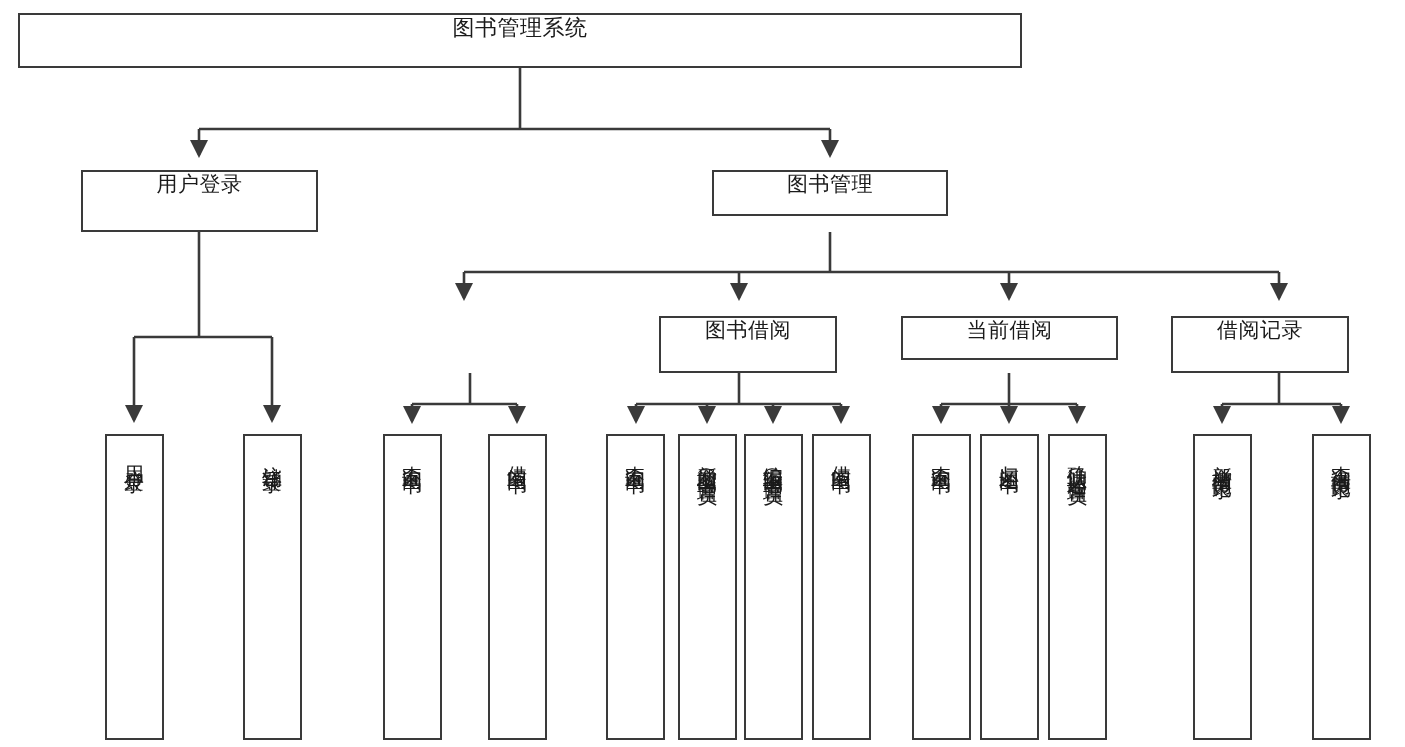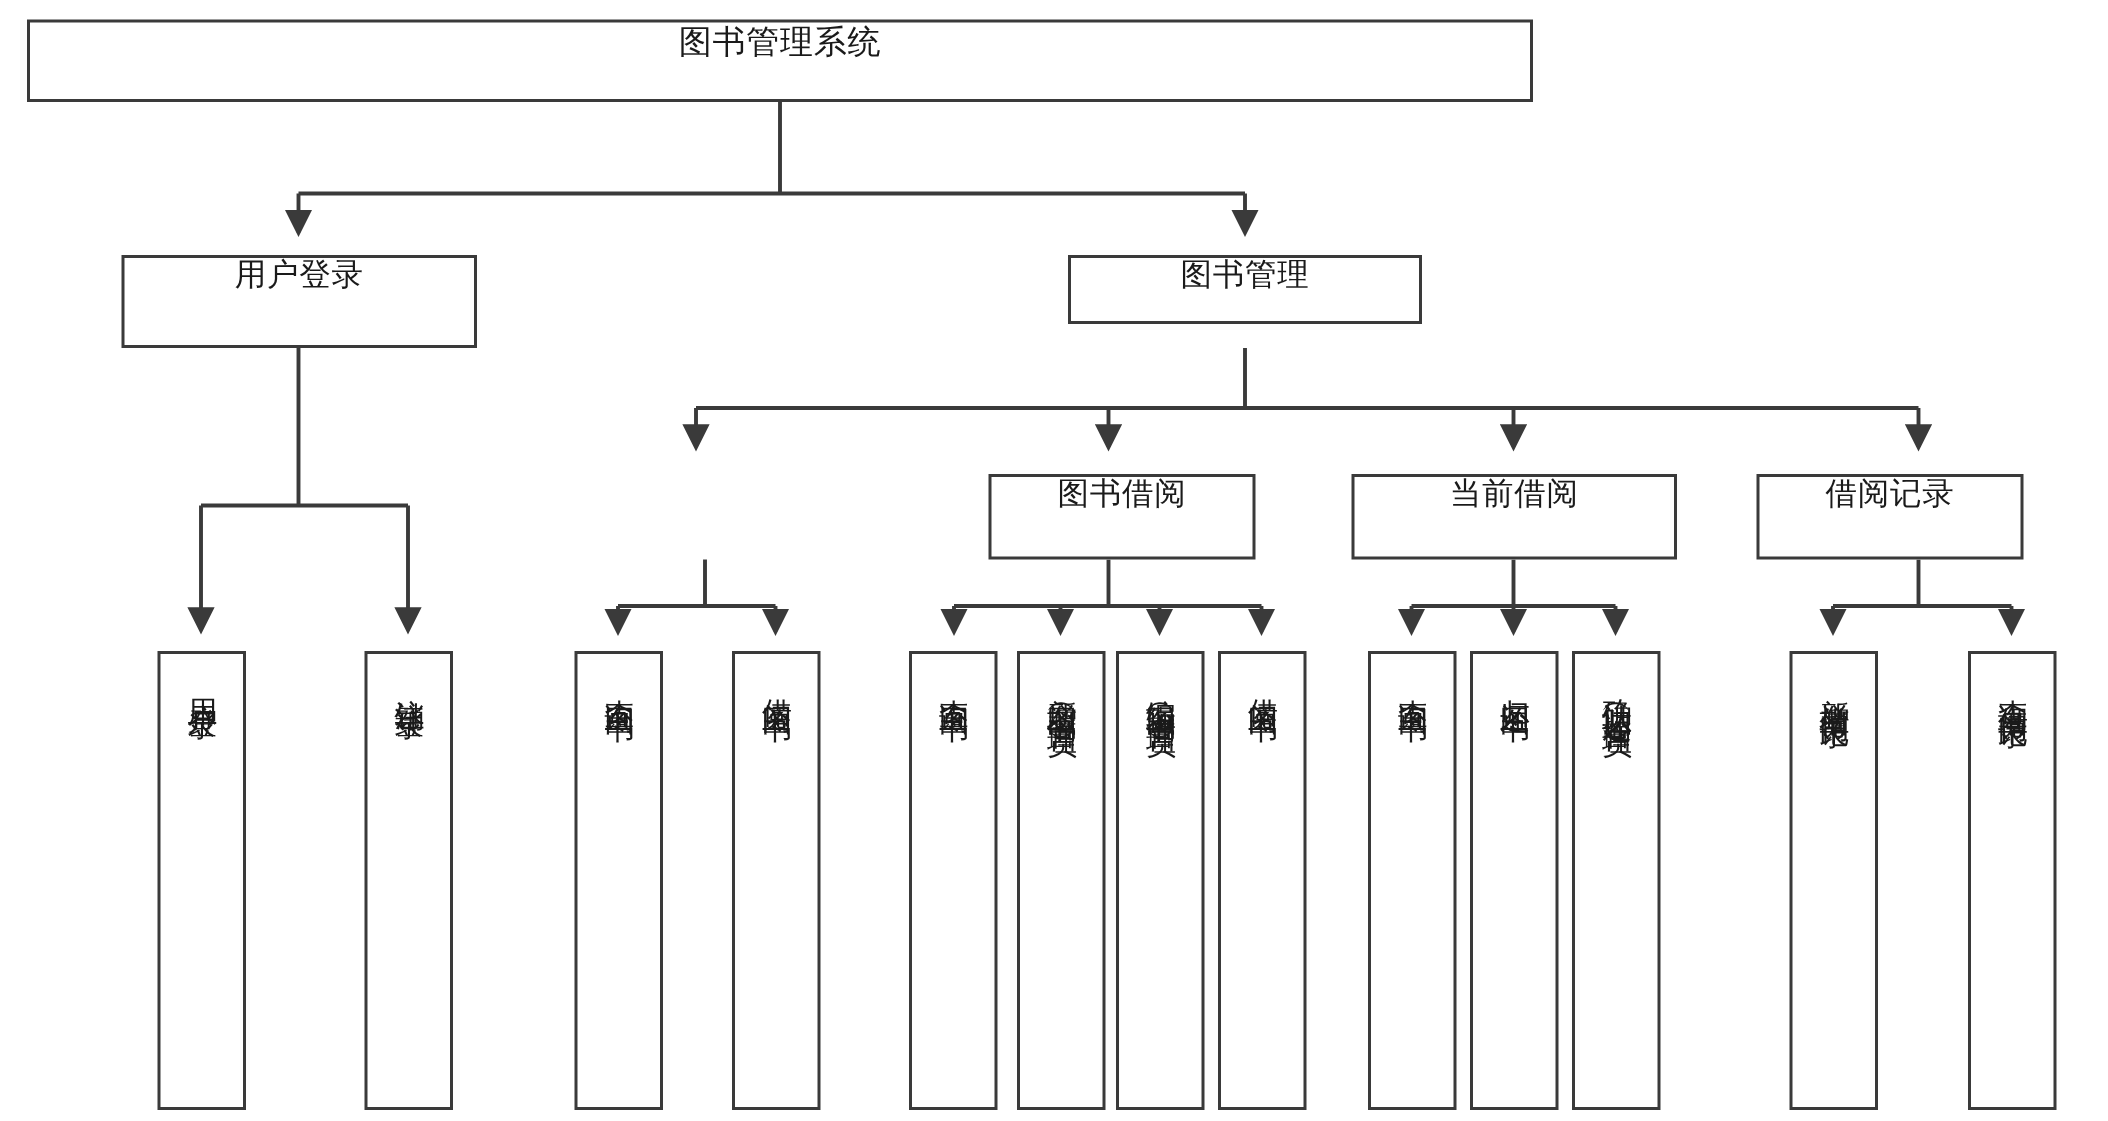--- a/index.html
+++ b/index.html
@@ -132,21 +132,21 @@
 
   <div class="node horizontal" style="left:712px; top:170px; width:236px; height:46px;">
     <span class="label">图书管理</span>
   </div>
 
 
   <div class="node horizontal" style="left:631px; top:316px; width:178px; height:57px;margin-left:28px;">
     <span class="label">图书借阅</span>
   </div>
 
-  <div class="node horizontal" style="left:901px; top:316px; width:217px; height:57px;">
+  <div class="node horizontal" style="left:901px; top:316px; width:217px; height:44px;">
     <span class="label">当前借阅</span>
   </div>
 
   <div class="node horizontal" style="left:1171px; top:316px; width:178px; height:57px;">
     <span class="label">借阅记录</span>
   </div>
 
   <div class="node vertical" style="left:105px; top:434px; width:59px; height:306px;">
     <span class="label">用户登录</span>
   </div>

